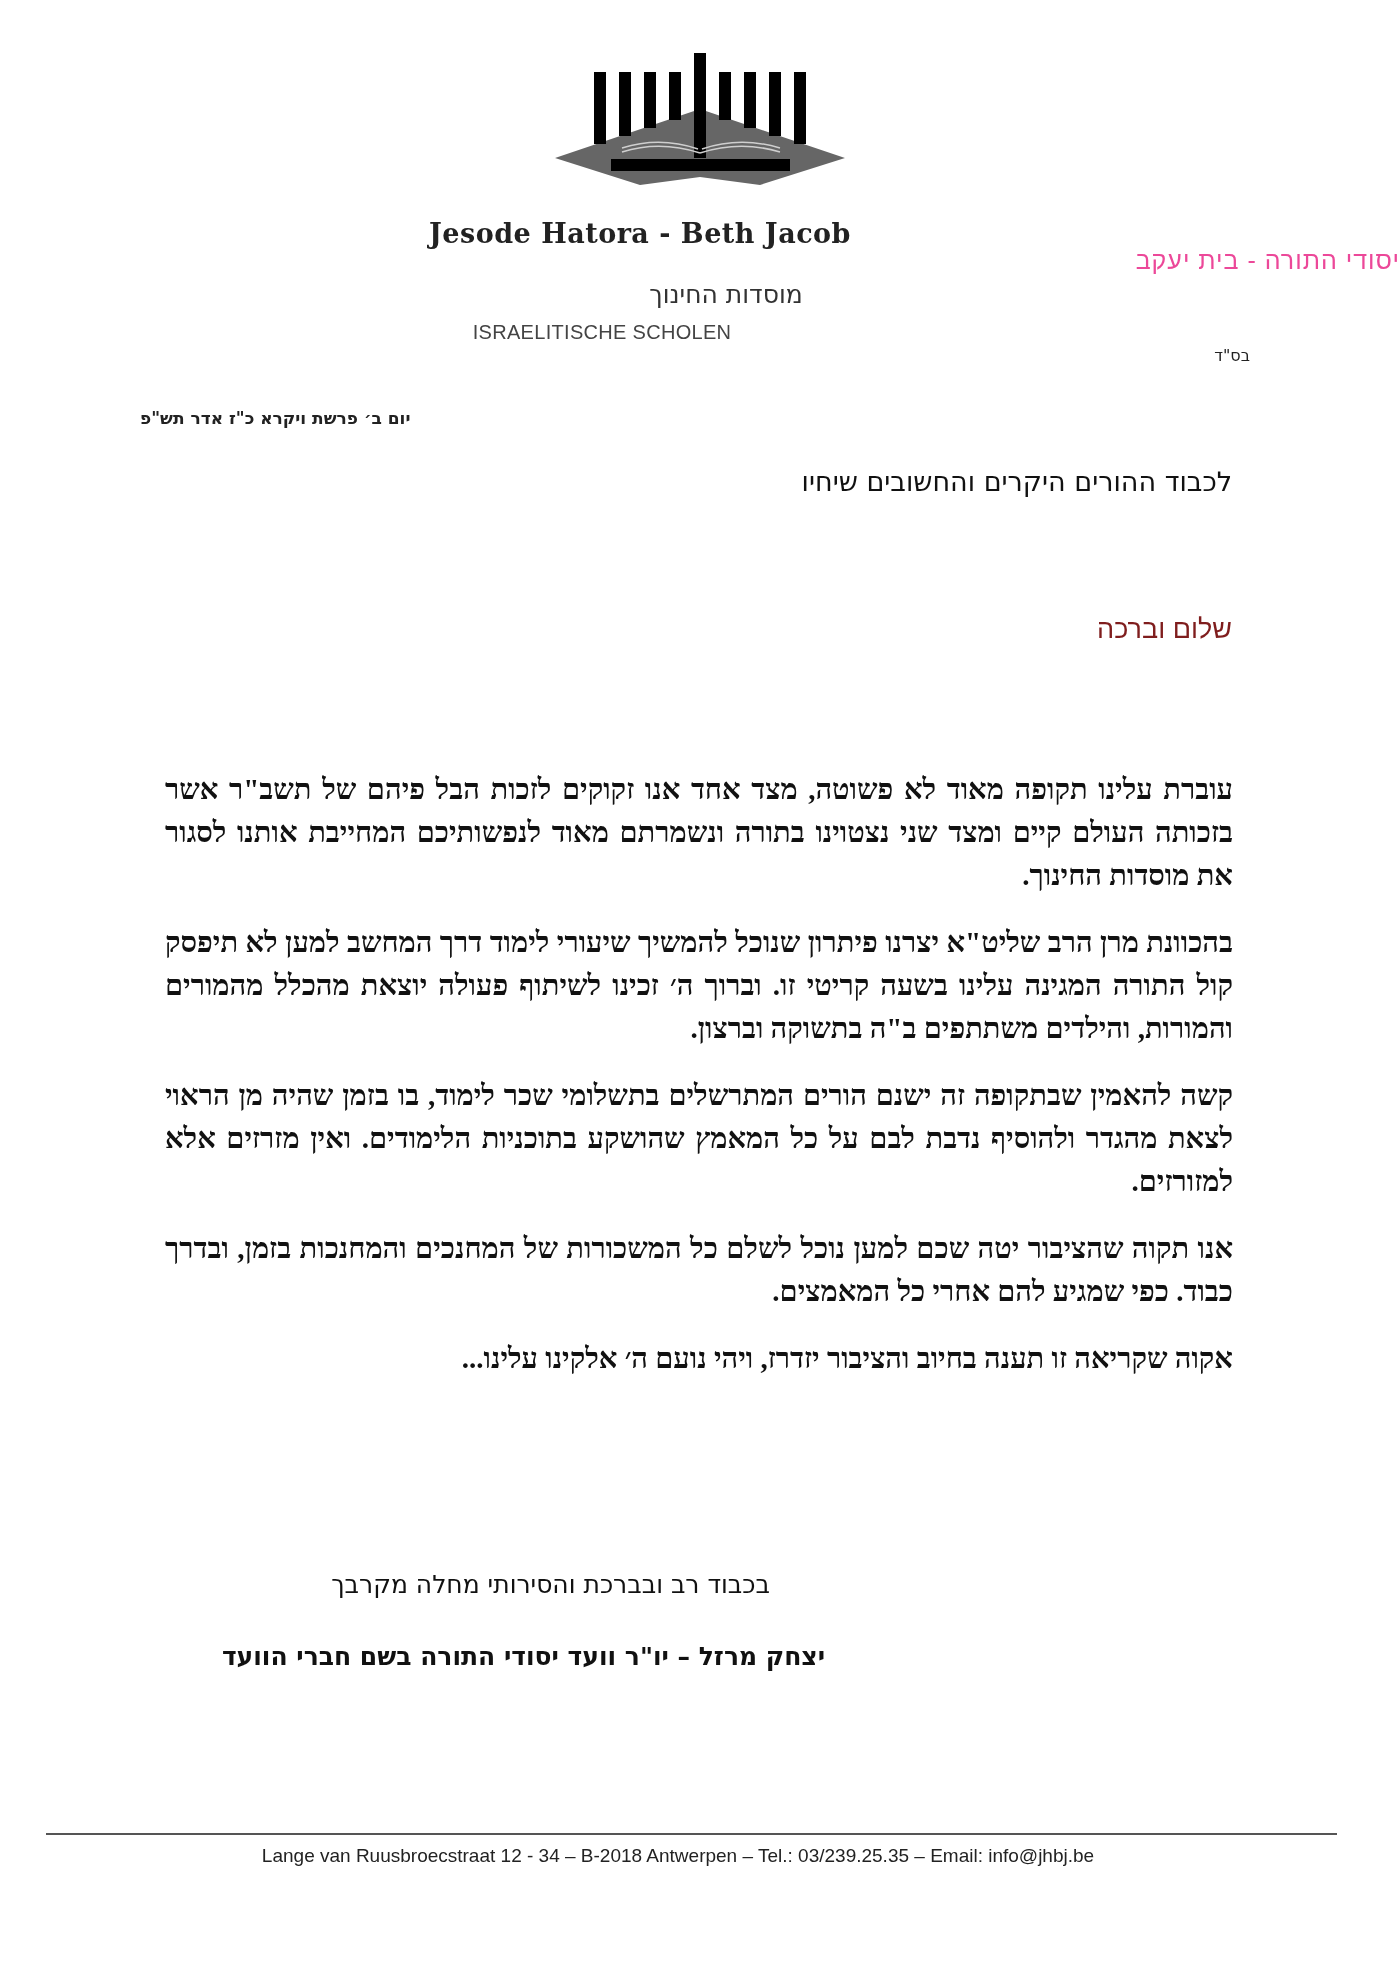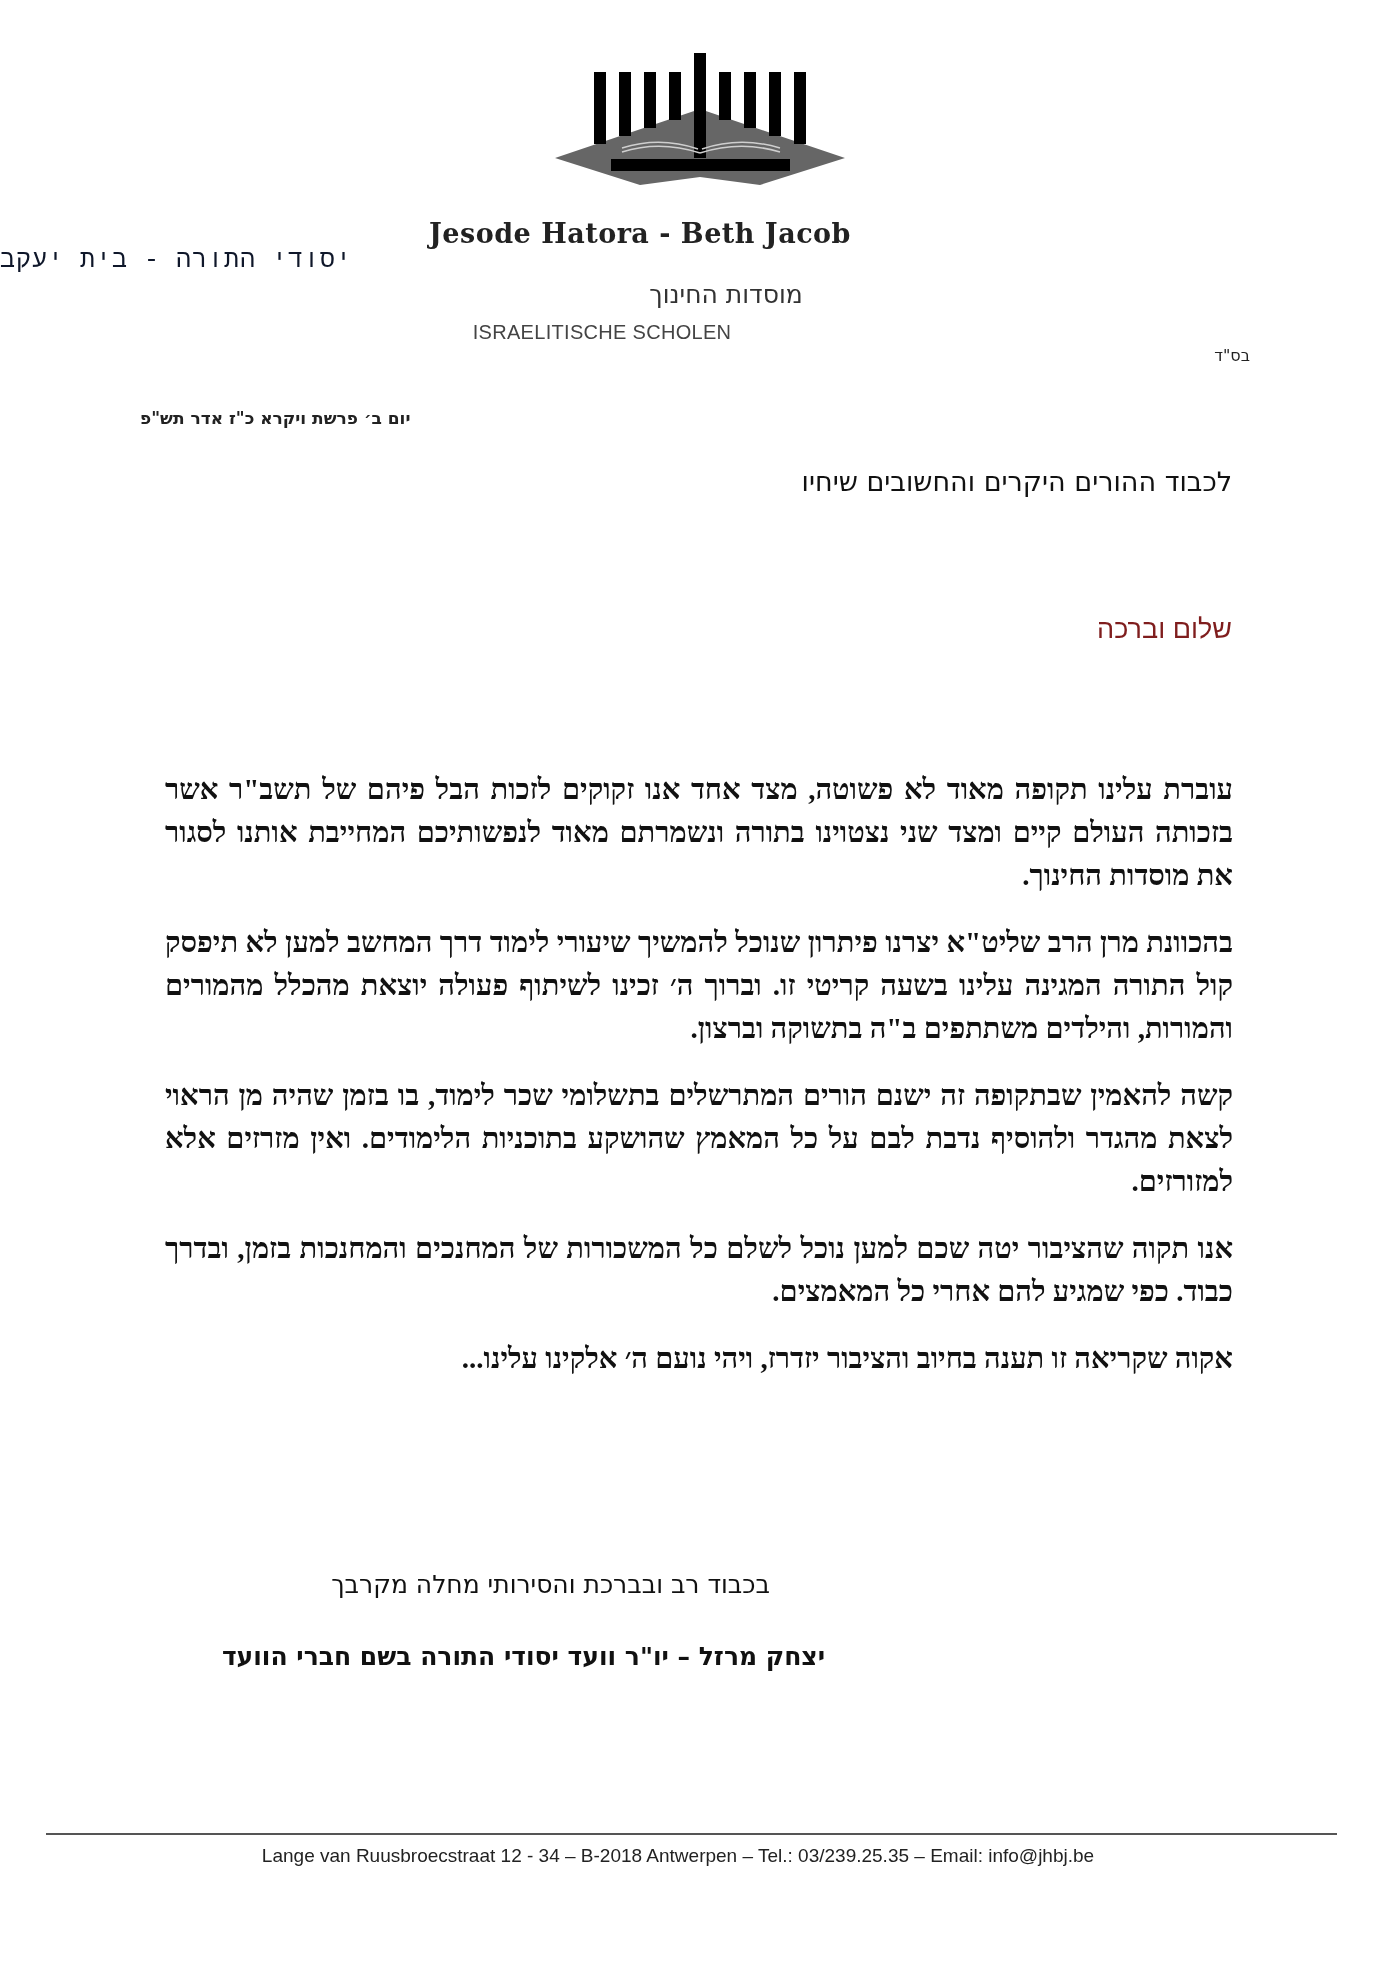--- a/index.html
+++ b/index.html
@@ -29,25 +29,25 @@
       left: 0; width: 1280px; top: 218px;
       text-align: center;
       font-family: "DejaVu Serif", "Liberation Serif", serif;
       font-size: 27px;
       letter-spacing: 0.5px;
       color: #222;
       font-weight: bold;
     }
     .lh-hebrew-name {
       left: 0; width: 1400px; top: 246px;
-      text-align: left;
+      text-align: right;
       direction: rtl;
-      font-family: Liberation Mono, monospace;
+      font-family: Liberation Sans, sans-serif;
       font-size: 25px;
-      color: #0f172a;
+      color: #ec4899;
       letter-spacing: 1px;
     }
     .lh-institutions {
       left: 0; width: 1400px; top: 280px;
       text-align: center;
       direction: rtl;
       font-family: "DejaVu Sans", "Liberation Sans", sans-serif;
       font-size: 25px;
       color: #333;
       margin-left: 26px;

